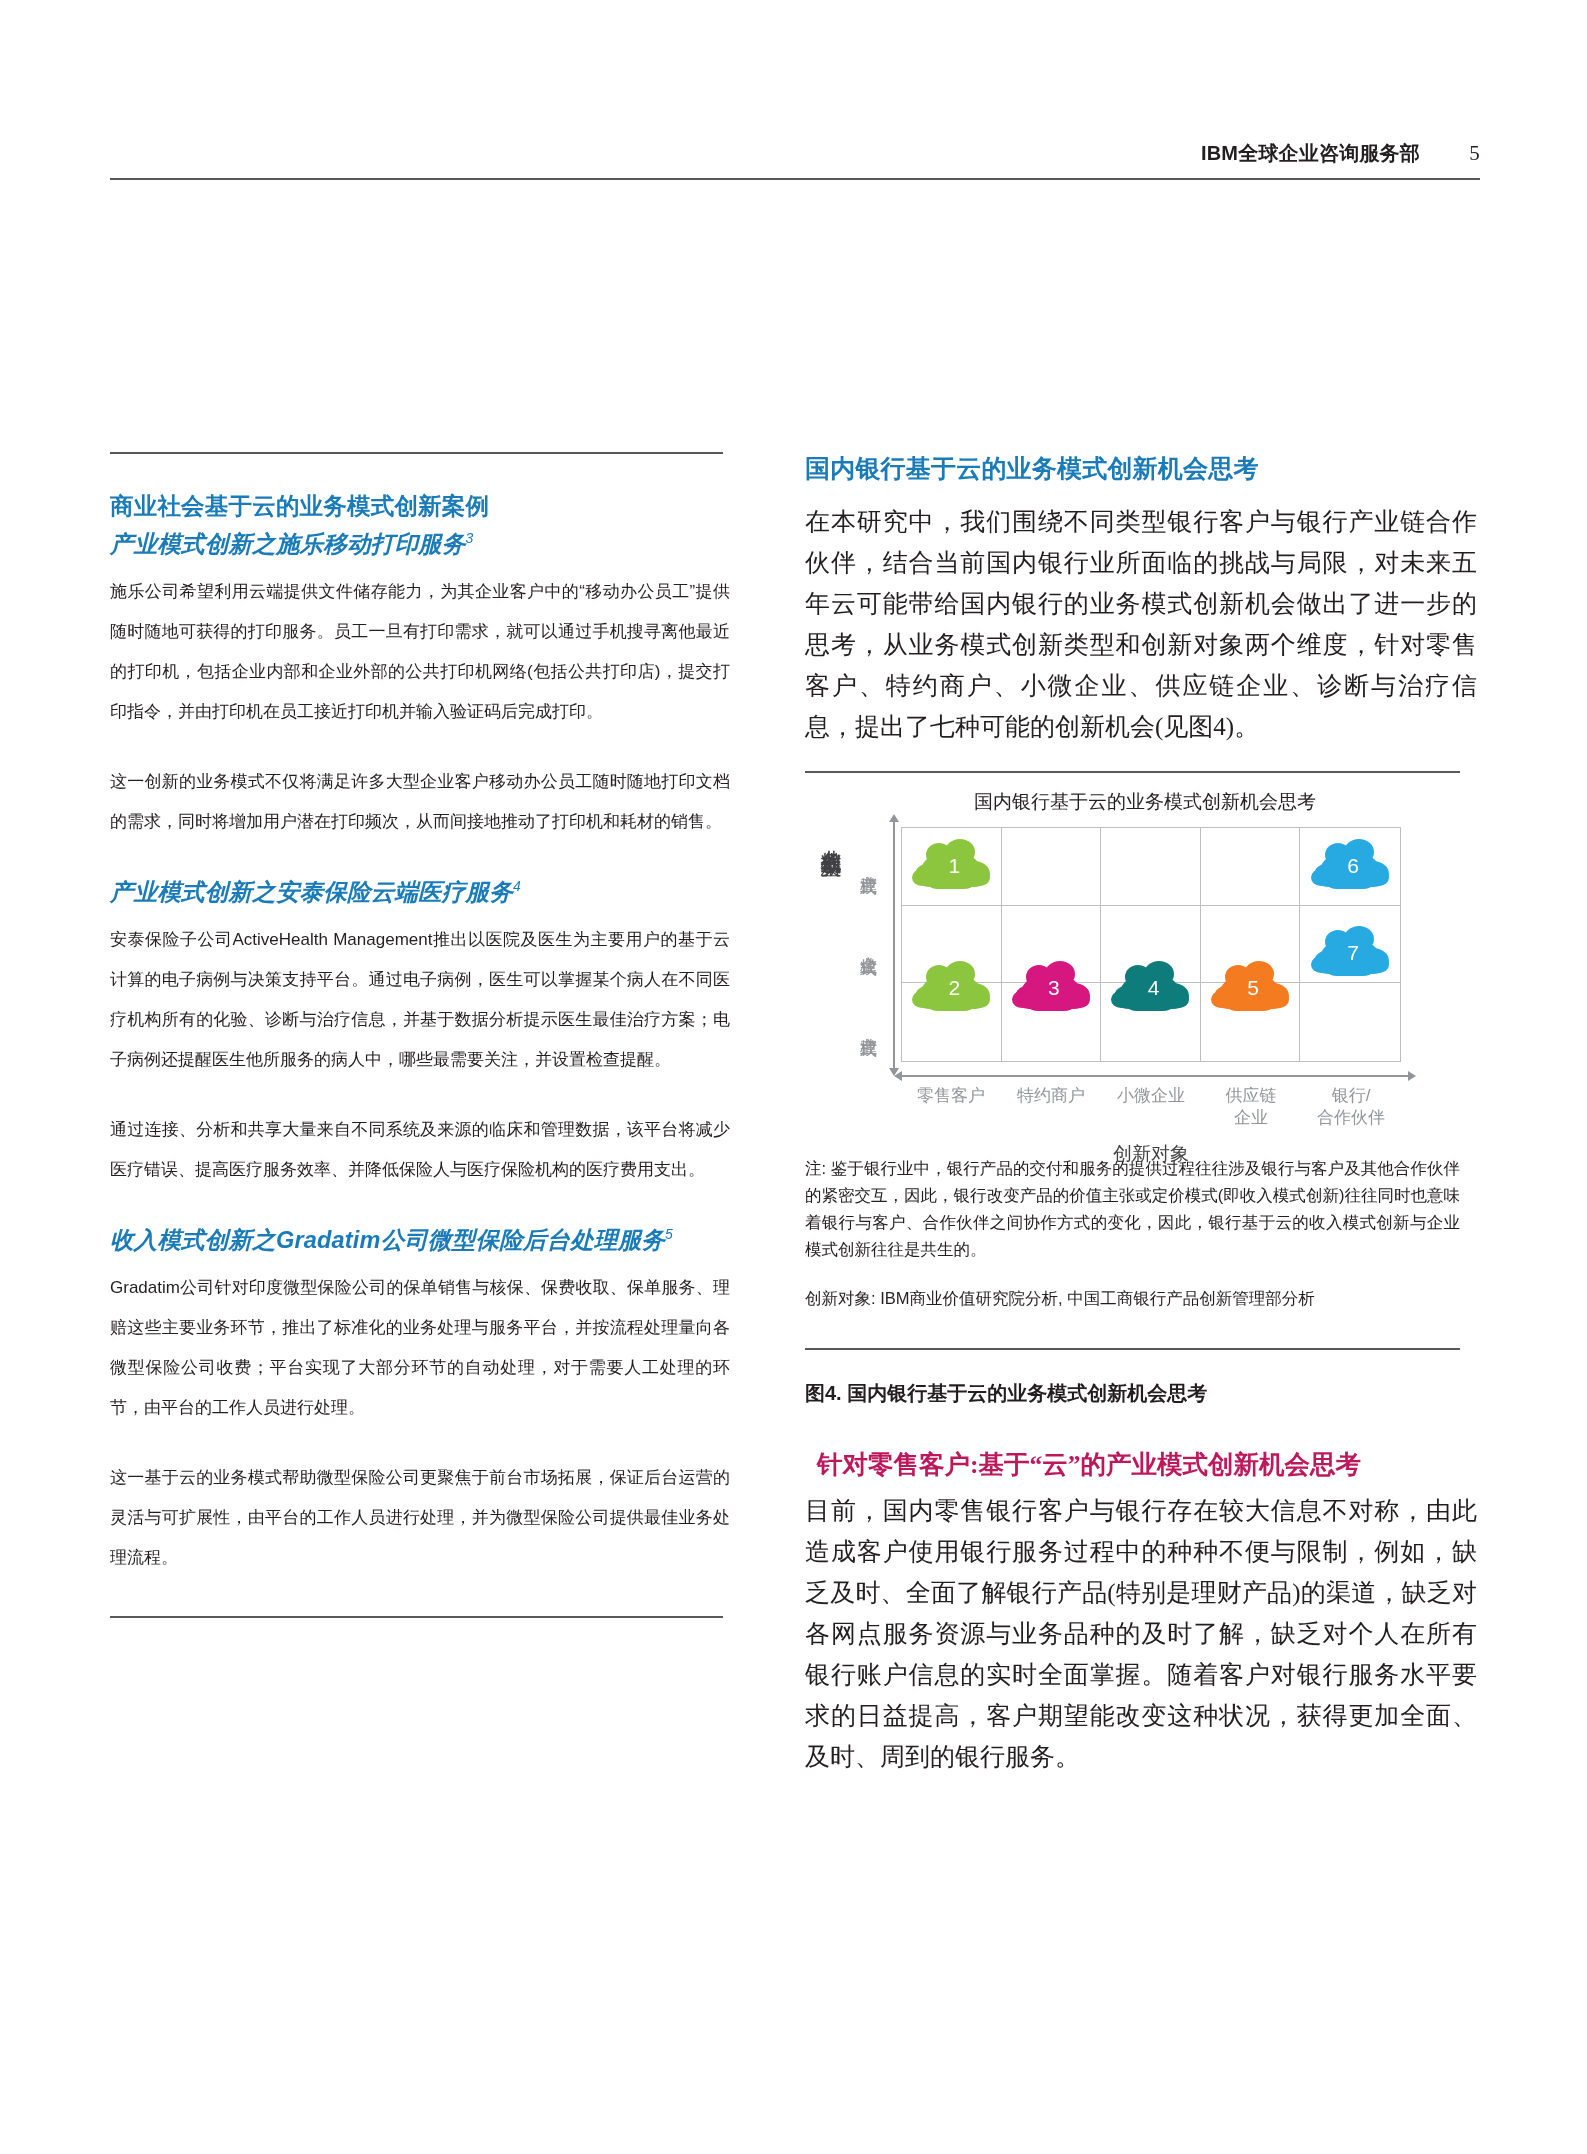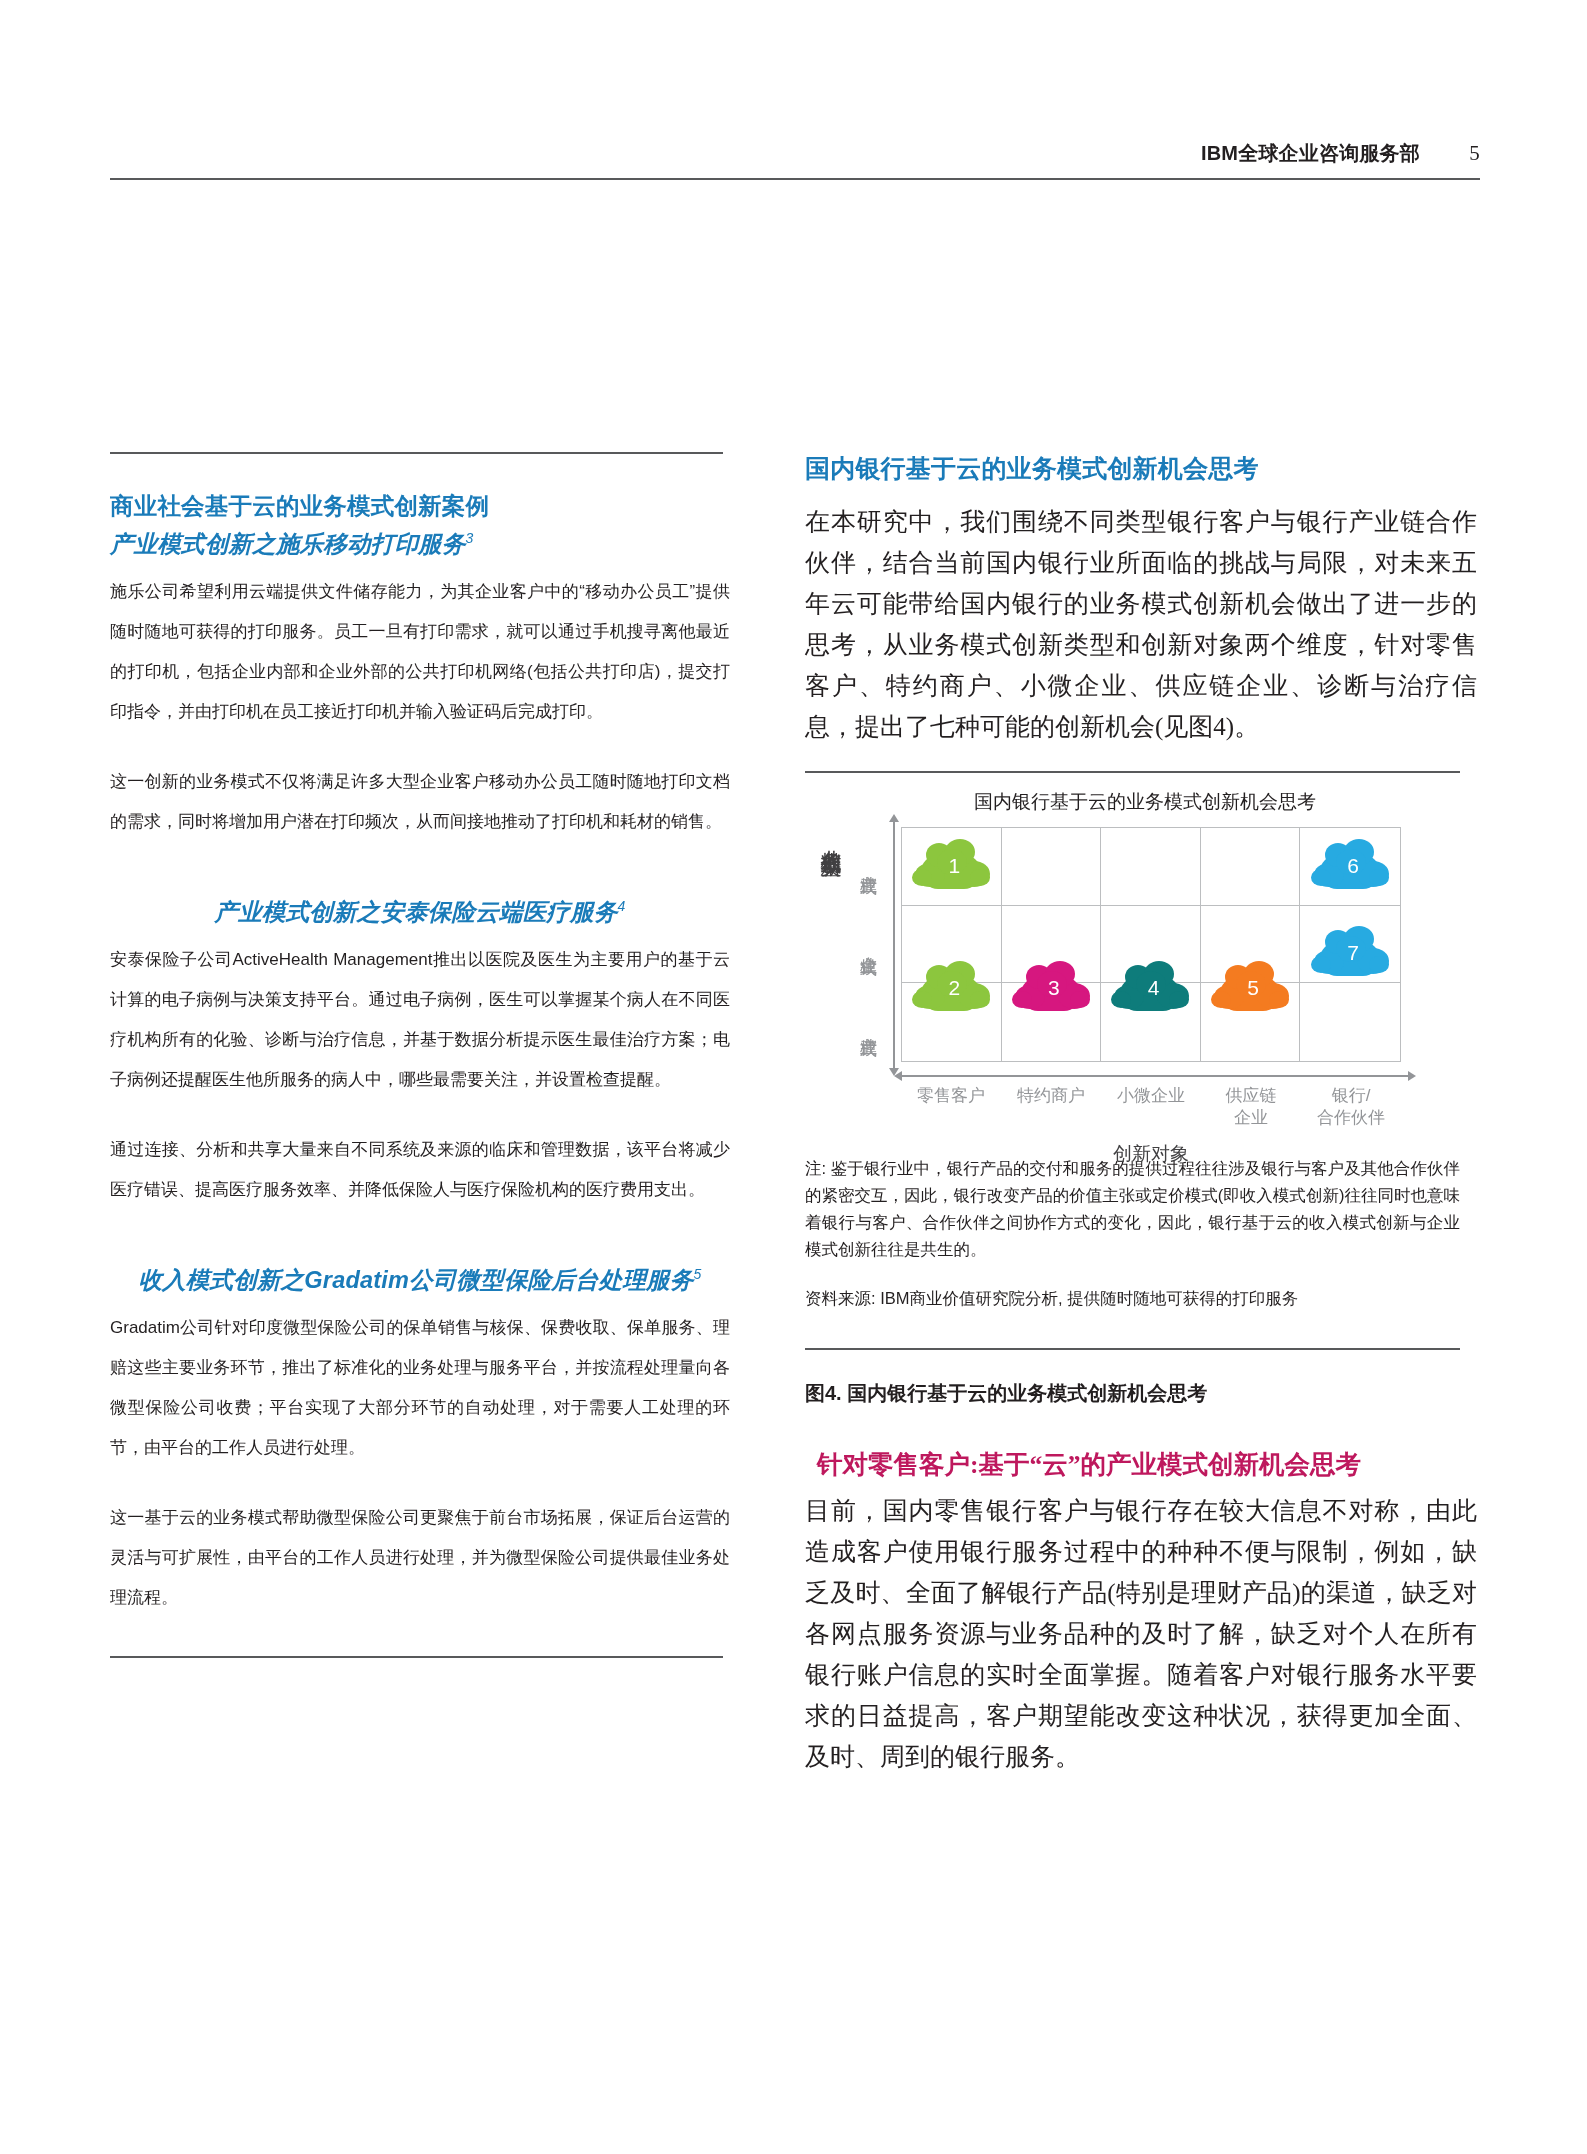--- a/index.html
+++ b/index.html
@@ -112,21 +112,21 @@
   .p-sans {
     font-family: "Liberation Sans", sans-serif;
     font-size: 17px;
     line-height: 40px;
     color: #231f20;
     margin: 0 0 30px 0;
     text-align: justify;
     text-justify: inter-ideograph;
   }
   .p-sans:last-child { margin-bottom: 0; }
-  .mt-sec { margin-top: 54px; text-align: center; }
+  .mt-sec { margin-top: 34px; }
 
   
   .h-bold-blue-r {
     font-family: "Liberation Sans", sans-serif;
     font-weight: bold;
     font-size: 25px;
     color: #1a7bb9;
     margin: 0 0 16px 0;
     letter-spacing: 0.2px;
   }
@@ -546,21 +546,21 @@
           <div class="x-tick">零售客户</div>
           <div class="x-tick">特约商户</div>
           <div class="x-tick">小微企业</div>
           <div class="x-tick">供应链<br>企业</div>
           <div class="x-tick">银行/<br>合作伙伴</div>
         </div>
         <div class="x-axis-title">创新对象</div>
       </div>
 
       <p class="note">注: 鉴于银行业中，银行产品的交付和服务的提供过程往往涉及银行与客户及其他合作伙伴的紧密交互，因此，银行改变产品的价值主张或定价模式(即收入模式创新)往往同时也意味着银行与客户、合作伙伴之间协作方式的变化，因此，银行基于云的收入模式创新与企业模式创新往往是共生的。</p>
-      <p class="source">资料来源: IBM商业价值研究院分析, 提供随时随地可获得的打印服务</p>
+      <p class="source">创新对象: IBM商业价值研究院分析, 中国工商银行产品创新管理部分析</p>
 
       <div class="fig-rule-bottom"></div>
       <div class="fig-caption">图4. 国内银行基于云的业务模式创新机会思考</div>
     </div>
 
     <h2 class="h-bold-blue-serif">针对零售客户:基于“云”的产业模式创新机会思考</h2>
     <p class="p-serif">目前，国内零售银行客户与银行存在较大信息不对称，由此造成客户使用银行服务过程中的种种不便与限制，例如，缺乏及时、全面了解银行产品(特别是理财产品)的渠道，缺乏对各网点服务资源与业务品种的及时了解，缺乏对个人在所有银行账户信息的实时全面掌握。随着客户对银行服务水平要求的日益提高，客户期望能改变这种状况，获得更加全面、及时、周到的银行服务。</p>
   </div>
 
 </div>

